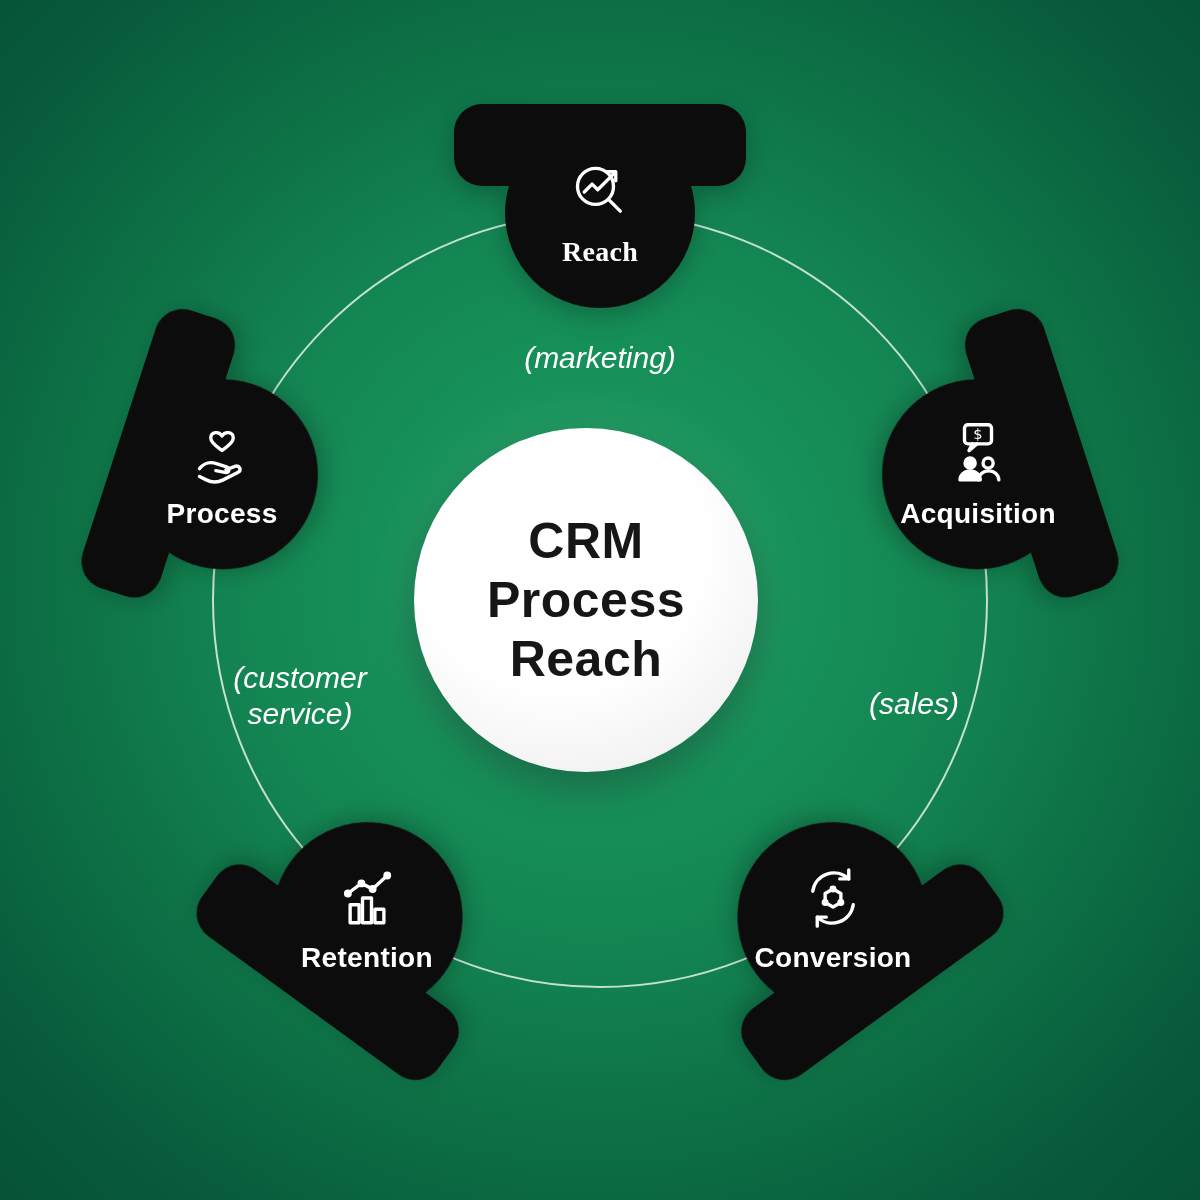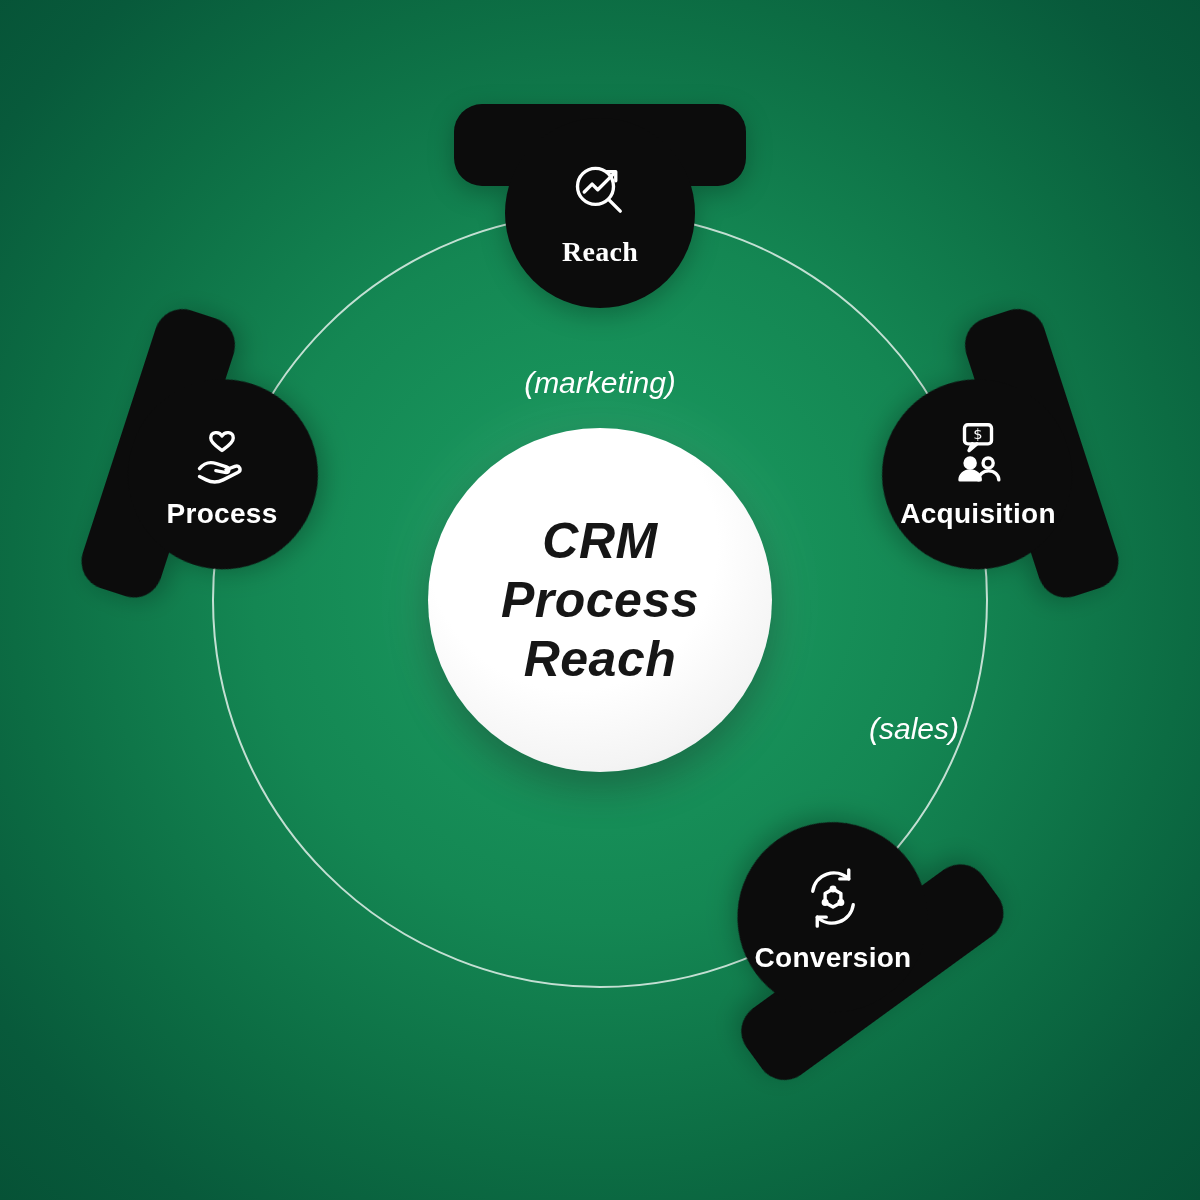--- a/index.html
+++ b/index.html
@@ -23,29 +23,28 @@
     left: 212px; top: 212px;
     width: 776px; height: 776px;
     border: 2px solid rgba(255,255,255,0.75);
     border-radius: 50%;
     z-index: 1;
   }
 
   
   .center-circle {
     position: absolute;
-    left: 428px; top: 428px;
+    left: 414px; top: 428px;
     width: 344px; height: 344px;
     border-radius: 50%;
     background: radial-gradient(circle at 42% 34%, #ffffff 48%, #f4f4f4 74%, #e2e2e2 100%);
     box-shadow: 0 18px 38px rgba(0,0,0,0.28), 0 0 70px rgba(255,255,255,0.10);
     display: flex; align-items: center; justify-content: center;
     text-align: center;
     z-index: 3;
-    font-style: italic;
   }
   .center-title {
     font-size: 50px;
     font-weight: 600;
     color: #161616;
     line-height: 1.18;
     letter-spacing: 0.5px;
   }
 
   
@@ -101,21 +100,20 @@
 
   
   .conn-label {
     position: absolute;
     color: #ffffff;
     font-style: italic;
     font-size: 30px;
     line-height: 1.2;
     text-align: center;
     z-index: 2;
-    margin-top: 25px;
   }
   .label-marketing        { left: 440px; top: 340px; width: 320px; }
   .label-sales            { left: 804px; top: 686px; width: 220px; }
   .label-customer-service { left: 205px; top: 660px; width: 190px; }
 </style>
 </head>
 <body>
 
 <div class="stage">
 
@@ -183,34 +181,56 @@
           <polygon points="32,24 39,28 39,36 32,40 25,36 25,28"></polygon>
           <circle cx="32" cy="24" r="1.6" fill="#ffffff"></circle>
           <circle cx="39" cy="36" r="1.6" fill="#ffffff"></circle>
           <circle cx="25" cy="36" r="1.6" fill="#ffffff"></circle>
         </svg>
       </span>
       <div class="node-label">Conversion</div>
     </div>
   </div>
 
+  <div class="node node-retention">
+    <div class="node-shape">
+      <div class="shape-bar"></div>
+      <div class="shape-bubble"></div>
+    </div>
+    <div class="node-content">
+      <span class="node-icon">
+        <svg width="72" height="72" viewBox="0 0 64 64" fill="none" stroke="#ffffff" stroke-width="3" stroke-linecap="round" stroke-linejoin="round">
+          <rect x="17" y="38" width="8" height="16"></rect>
+          <rect x="28" y="32" width="8" height="22"></rect>
+          <rect x="39" y="42" width="8" height="12"></rect>
+          <polyline points="15,28 27,19 37,24 50,12"></polyline>
+          <circle cx="15" cy="28" r="2" fill="#ffffff"></circle>
+          <circle cx="27" cy="19" r="2" fill="#ffffff"></circle>
+          <circle cx="37" cy="24" r="2" fill="#ffffff"></circle>
+          <circle cx="50" cy="12" r="2" fill="#ffffff"></circle>
+        </svg>
+      </span>
+      <div class="node-label">Retention</div>
+    </div>
+  </div>
 
   <div class="node node-loyalty">
     <div class="node-shape">
       <div class="shape-bar"></div>
       <div class="shape-bubble"></div>
     </div>
     <div class="node-content">
       <span class="node-icon">
         <svg width="72" height="72" viewBox="0 0 64 64" fill="none" stroke="#ffffff" stroke-width="3" stroke-linecap="round" stroke-linejoin="round">
           <path d="M32 16 c-2.5 -4.5 -10 -4 -10 1.8 c0 4.5 6 8 10 11 c4 -3 10 -6.5 10 -11 c0 -5.8 -7.5 -6.3 -10 -1.8 z"></path>
           <path d="M12 45 c4 -5 9 -6.5 15 -4.5 l9 3 c3.5 1.2 2.5 5.5 -1.5 4.8 l-8 -1.5"></path>
           <path d="M12 52 l6 3 c5 2.5 10 2.5 15 0 l13 -6.5 c4 -2 1.5 -7 -2.5 -5.5 l-8 3"></path>
         </svg>
       </span>
       <div class="node-label">Process</div>
     </div>
   </div>
 
   <div class="conn-label label-marketing">(marketing)</div>
   <div class="conn-label label-sales">(sales)</div>
+  <div class="conn-label label-customer-service">(customer service)</div>
 
 </div>
 
 </body></html>

